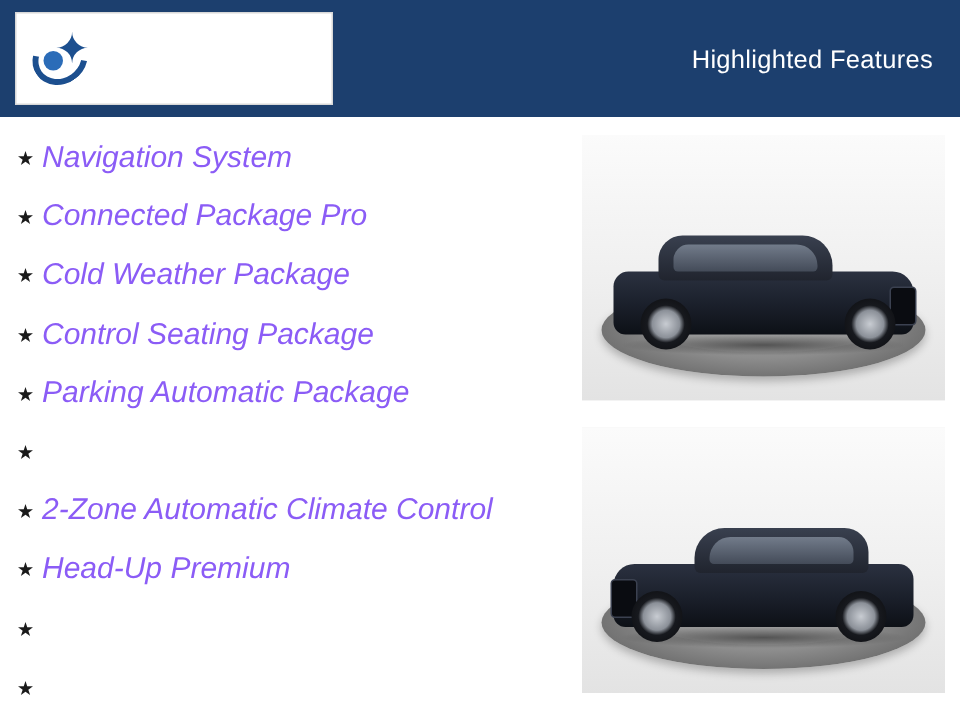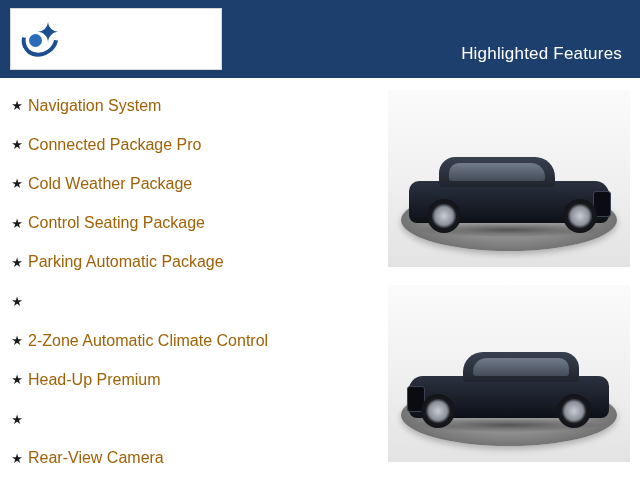--- a/index.html
+++ b/index.html
@@ -97,21 +97,21 @@
     font-size: 10.5px;
     font-weight: bold;
     letter-spacing: 4px;
     color: #17355c;
     text-align: center;
   }
 
   .header-title {
     position: absolute;
     right: 18px;
-    top: 44px;
+    top: 30px;
     color: #ffffff;
     font-size: 17px;
     letter-spacing: 0.2px;
     white-space: nowrap;
   }
 
   
   .features {
     position: absolute;
     top: 86px;
@@ -125,23 +125,24 @@
   }
   .feature-bullet {
     width: 22px;
     flex: 0 0 22px;
     text-align: center;
     font-size: 13px;
     color: #1a1a1a;
     line-height: 1;
   }
   .feature-label {
-    font-size: 16px;
-    color: #a16207;
+    font-size: 20px;
+    color: #8b5cf6;
     white-space: nowrap;
+    font-style: italic;
   }
 
   
   .photo {
     position: absolute;
     left: 388px;
     width: 242px;
     height: 177px;
     background: #f2f2f2;
     overflow: hidden;
@@ -300,21 +301,20 @@
       <span class="feature-bullet">★</span>
       <span class="feature-label">Head-Up Premium</span>
     </div>
 
     <div class="feature-row">
       <span class="feature-bullet">★</span>
     </div>
 
     <div class="feature-row">
       <span class="feature-bullet">★</span>
-      <span class="feature-label">Rear-View Camera</span>
     </div>
 
   </div>
 
   <div class="photo photo-1">
     <div class="photo-bg"></div>
     <div class="turntable"></div>
     <div class="suv">
       <div class="shadow"></div>
       <div class="body"></div>

